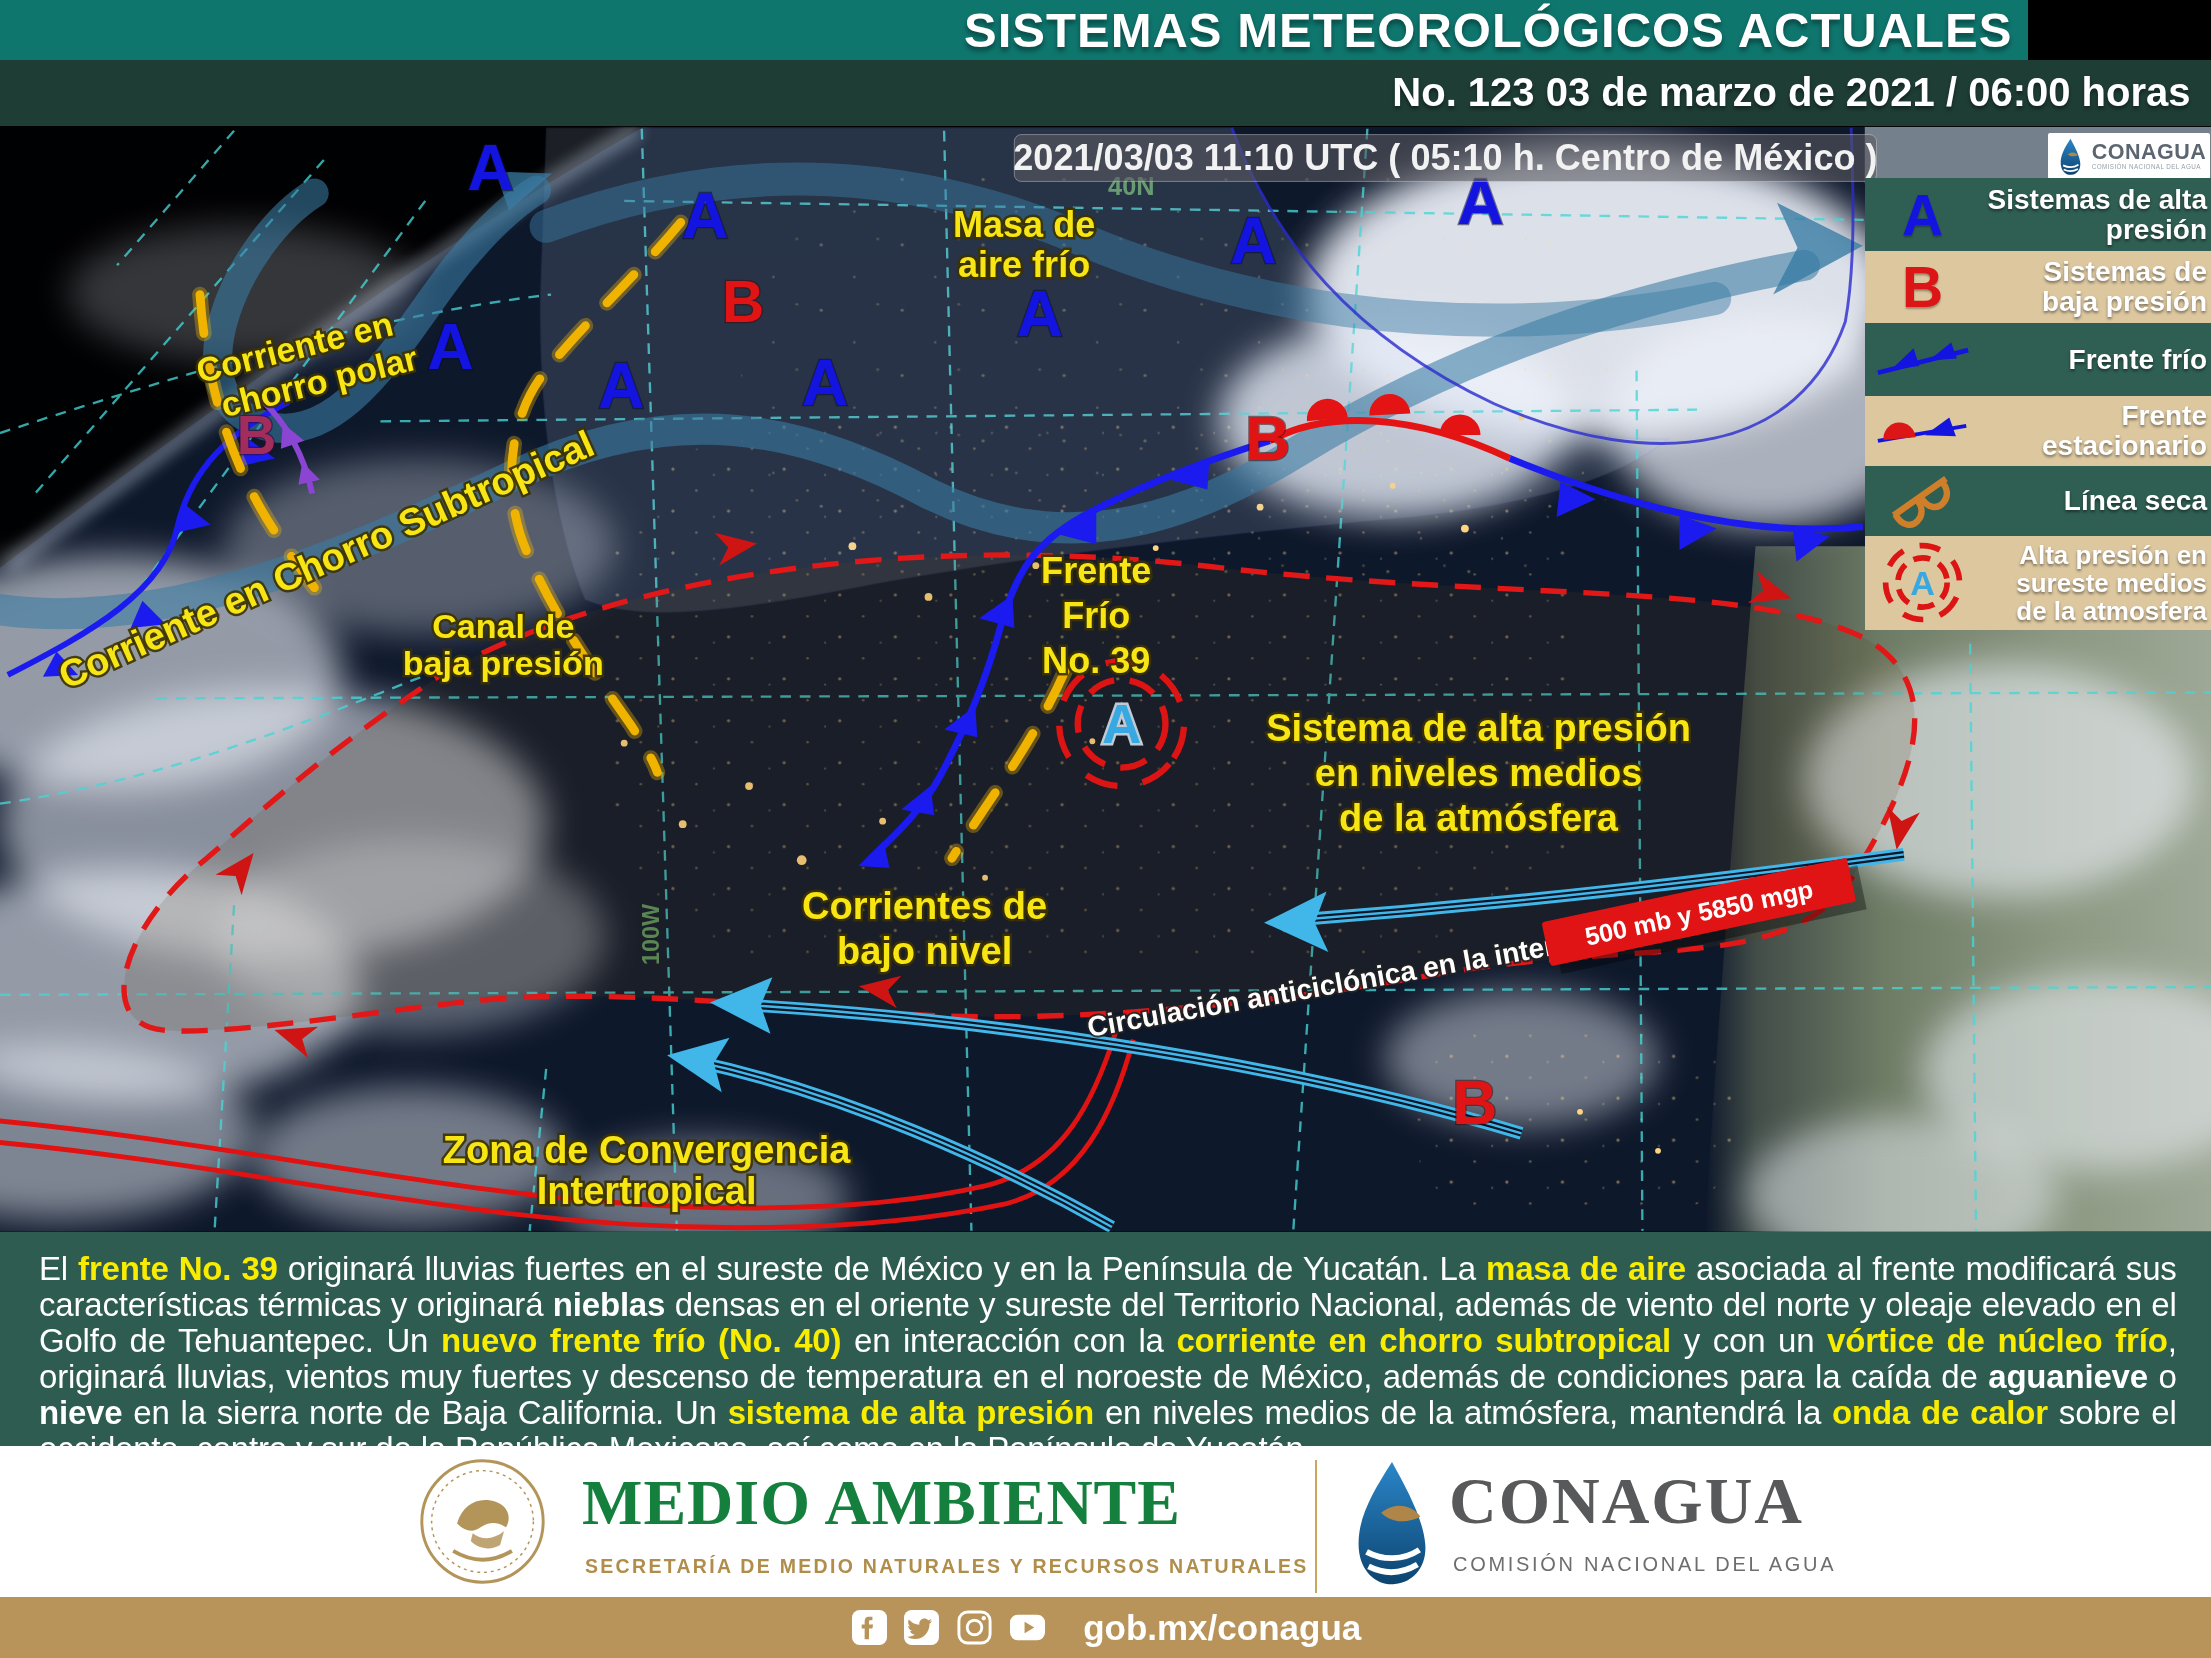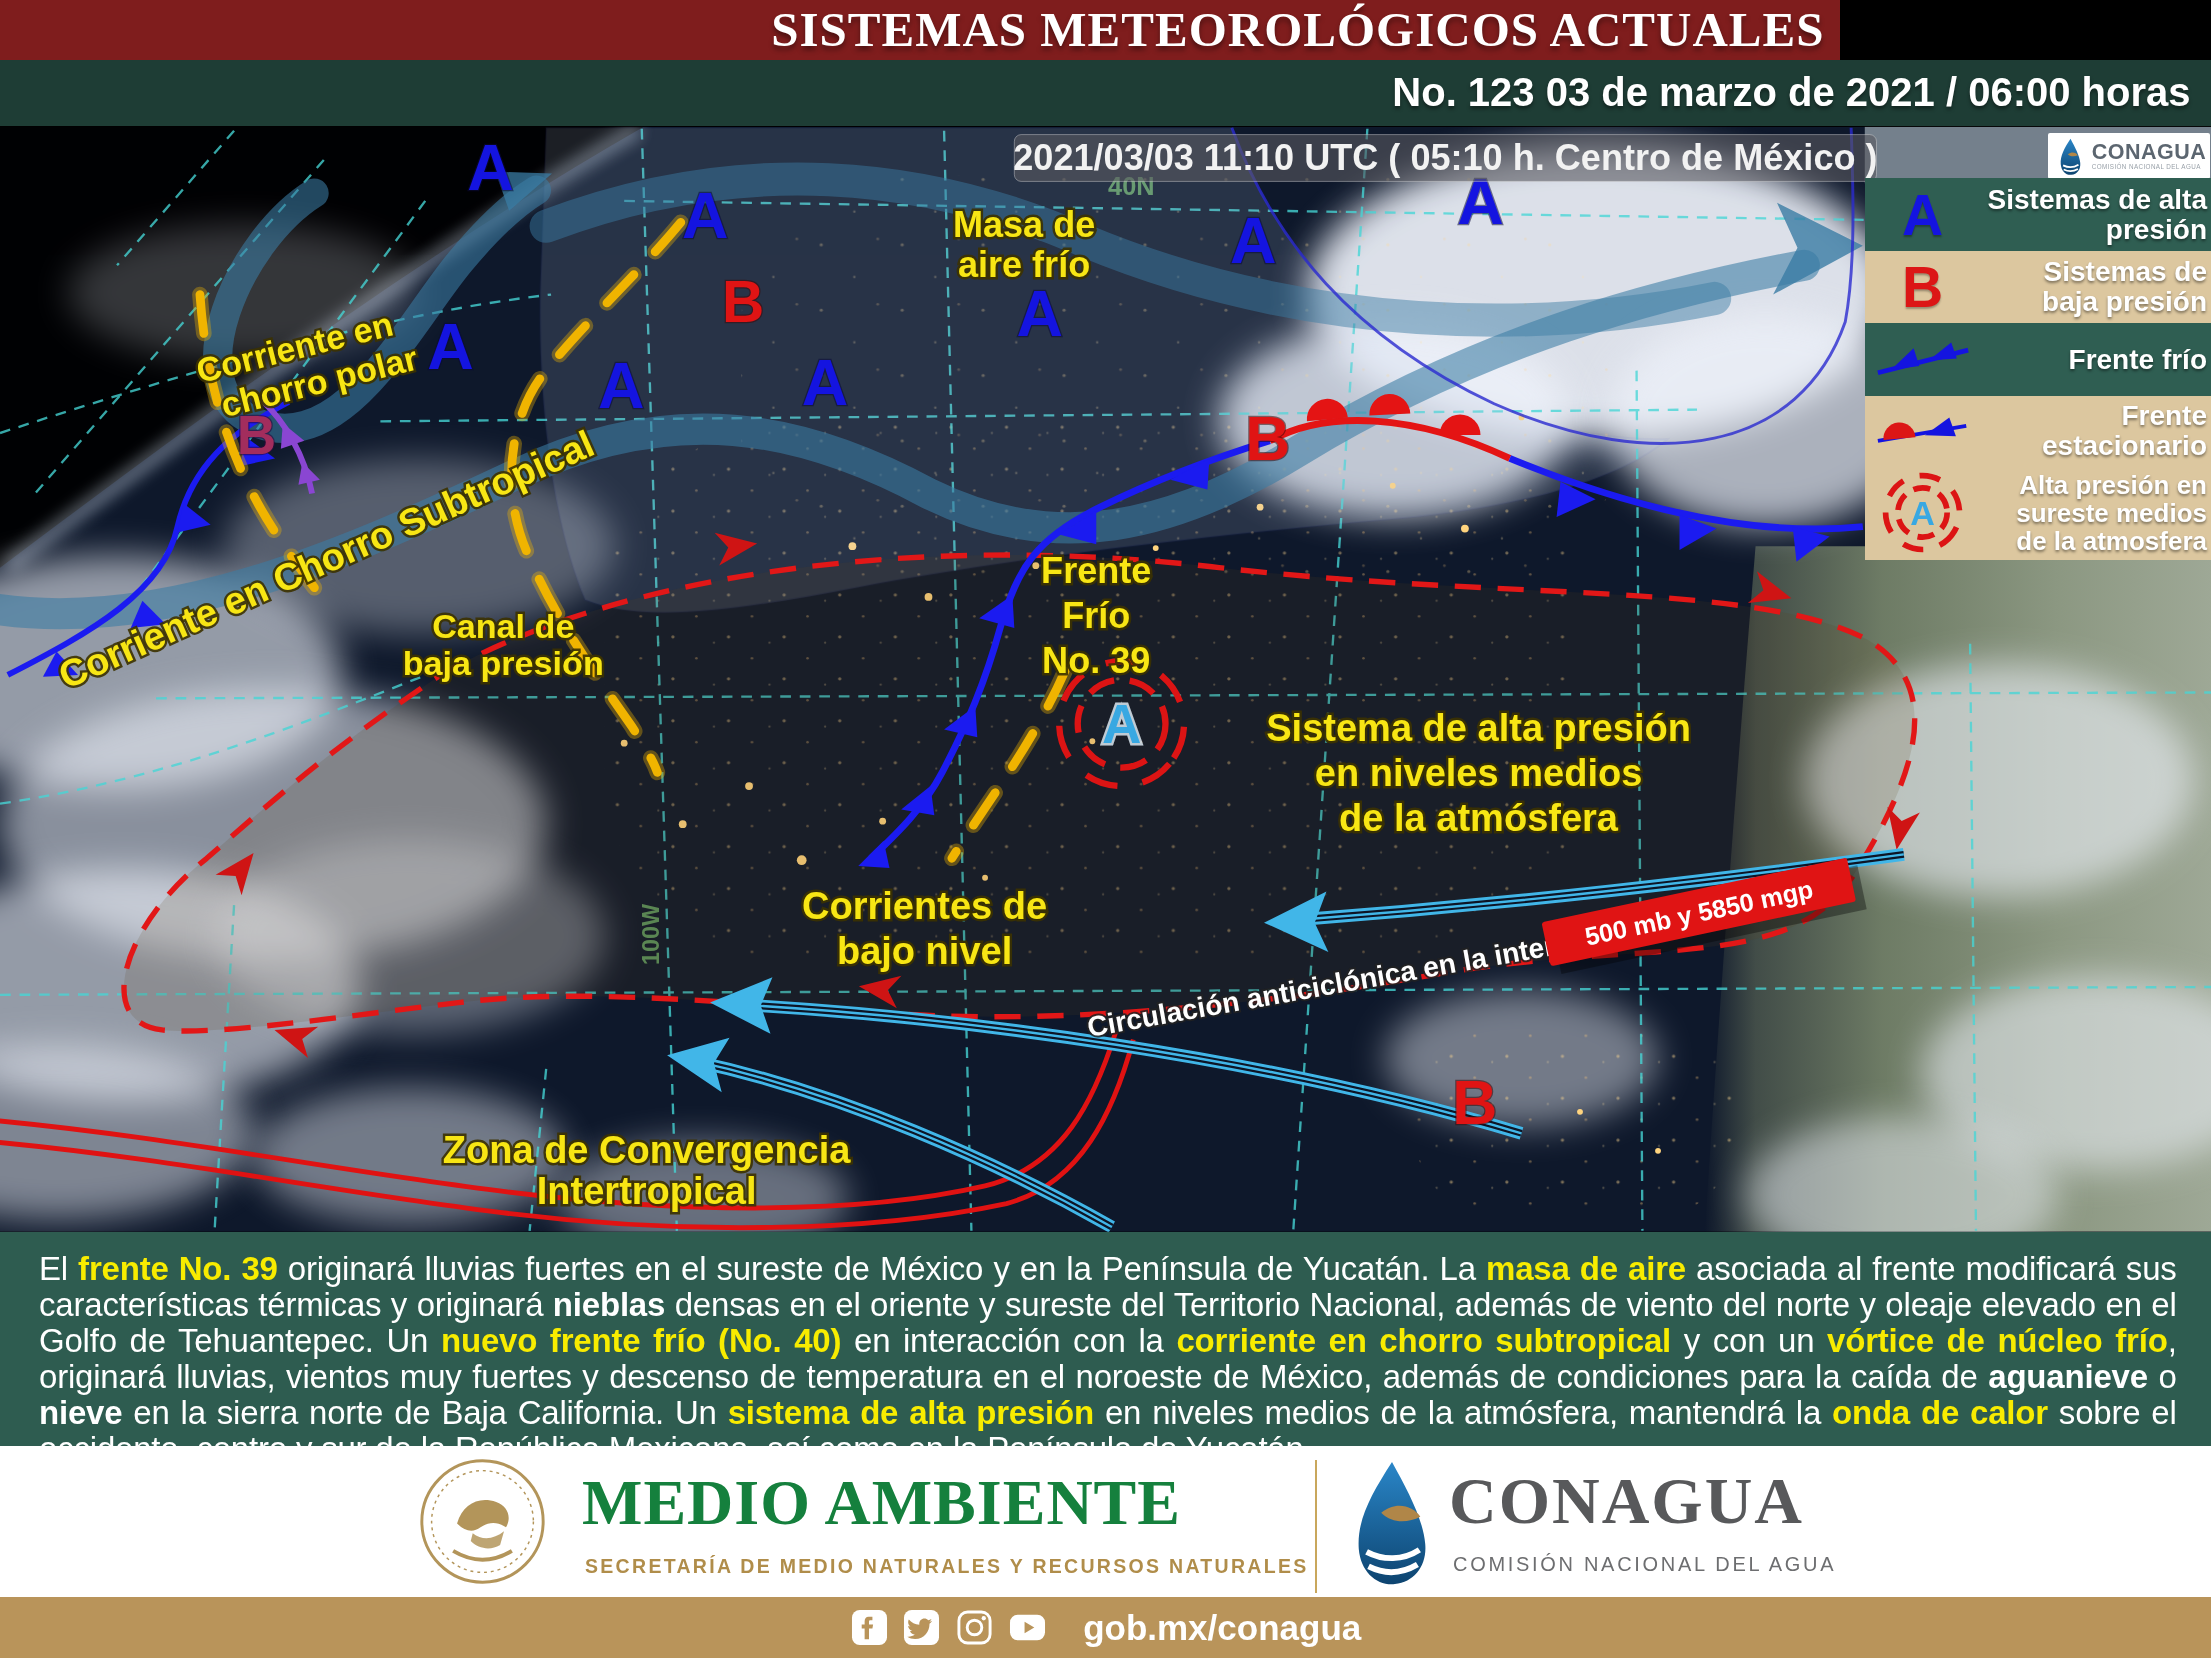--- a/index.html
+++ b/index.html
@@ -1,19 +1,19 @@
 <!DOCTYPE html>
 <html><head>
 <meta charset="utf-8">
 <style>
   html,body{margin:0;padding:0;width:2212px;height:1659px;overflow:hidden;background:#000;
             font-family:"Liberation Sans",sans-serif;}
   .abs{position:absolute;}
   
-  #title-bar{left:0;top:0;width:1840px;height:60px;background:#7f1d1d;z-index:30;font-family:Liberation Serif, serif;}
+  #title-bar{left:0;top:0;width:2028px;height:60px;background:#0f766e;z-index:30;}
   #title-bar .t{position:absolute;right:15.6px;top:0px;line-height:60px;color:#fff;font-size:49px;
     font-weight:bold;letter-spacing:1px;text-shadow:0 3.9px 4.9px rgba(0,0,0,.4);white-space:nowrap;}
   #issue-bar{left:0;top:60px;width:2212px;height:66px;background:#1e3d35;z-index:30;}
   #issue-bar .t{position:absolute;right:21.5px;top:0;line-height:64px;color:#fff;font-size:40px;
     font-weight:bold;text-shadow:0 2.9px 3.9px rgba(0,0,0,.4);white-space:nowrap;}
   
   #map-svg{left:0;top:0;z-index:1;}
   text{font-family:"Liberation Sans",sans-serif;}
   .ylab{fill:#f8e614;font-weight:bold;paint-order:stroke;stroke:#3c3200;stroke-opacity:.9;}
   .wlab{fill:#ffffff;font-weight:bold;paint-order:stroke;stroke:#222;stroke-width:4px;stroke-opacity:.85;}
@@ -386,20 +386,32 @@
   <div class="leg-row bg-t" style="height:70px">
     <div class="leg-sym">
       <svg width="94" height="43" viewBox="0 0 100 44">
         <path d="M 2,32 L 96,16" stroke="#1414e0" stroke-width="4" fill="none"></path>
         <path d="M 8,31 A 17 17 0 0 1 42,28 Z" fill="#dc1616"></path>
         <path d="M 52,26 L 78,7 L 85,27 Z" fill="#1414e0"></path>
       </svg>
     </div>
     <div class="leg-label">Frente estacionario</div>
   </div>
+  <div class="leg-row bg-g" style="height:70px">
+    <div class="leg-sym">
+      <svg width="82" height="57" viewBox="0 0 90 60">
+        <g transform="rotate(-35 45 30)" stroke="#cf7f2a" stroke-width="7" fill="none">
+          <path d="M 10,24 L 80,24"></path>
+          <path d="M 12,24 C 10,40 20,46 28,44 C 38,42 42,32 40,24"></path>
+          <path d="M 46,24 C 44,40 54,46 62,44 C 72,42 76,32 74,24"></path>
+        </g>
+      </svg>
+    </div>
+    <div class="leg-label">Línea seca</div>
+  </div>
   <div class="leg-row bg-t" style="height:94px">
     <div class="leg-sym">
       <svg width="90" height="90" viewBox="0 0 95 95">
         <circle cx="47" cy="47" r="26" fill="none" stroke="#dc1414" stroke-width="6" stroke-dasharray="18 10"></circle>
         <circle cx="47" cy="47" r="39" fill="none" stroke="#dc1414" stroke-width="6" stroke-dasharray="22 18" transform="rotate(30 47 47)"></circle>
         <text x="47" y="60" font-size="36" font-weight="bold" fill="#38a8e2" text-anchor="middle">A</text>
       </svg>
     </div>
     <div class="leg-label" style="font-size:26px;line-height:28px">Alta presión en sureste medios de la atmosfera</div>
   </div>

